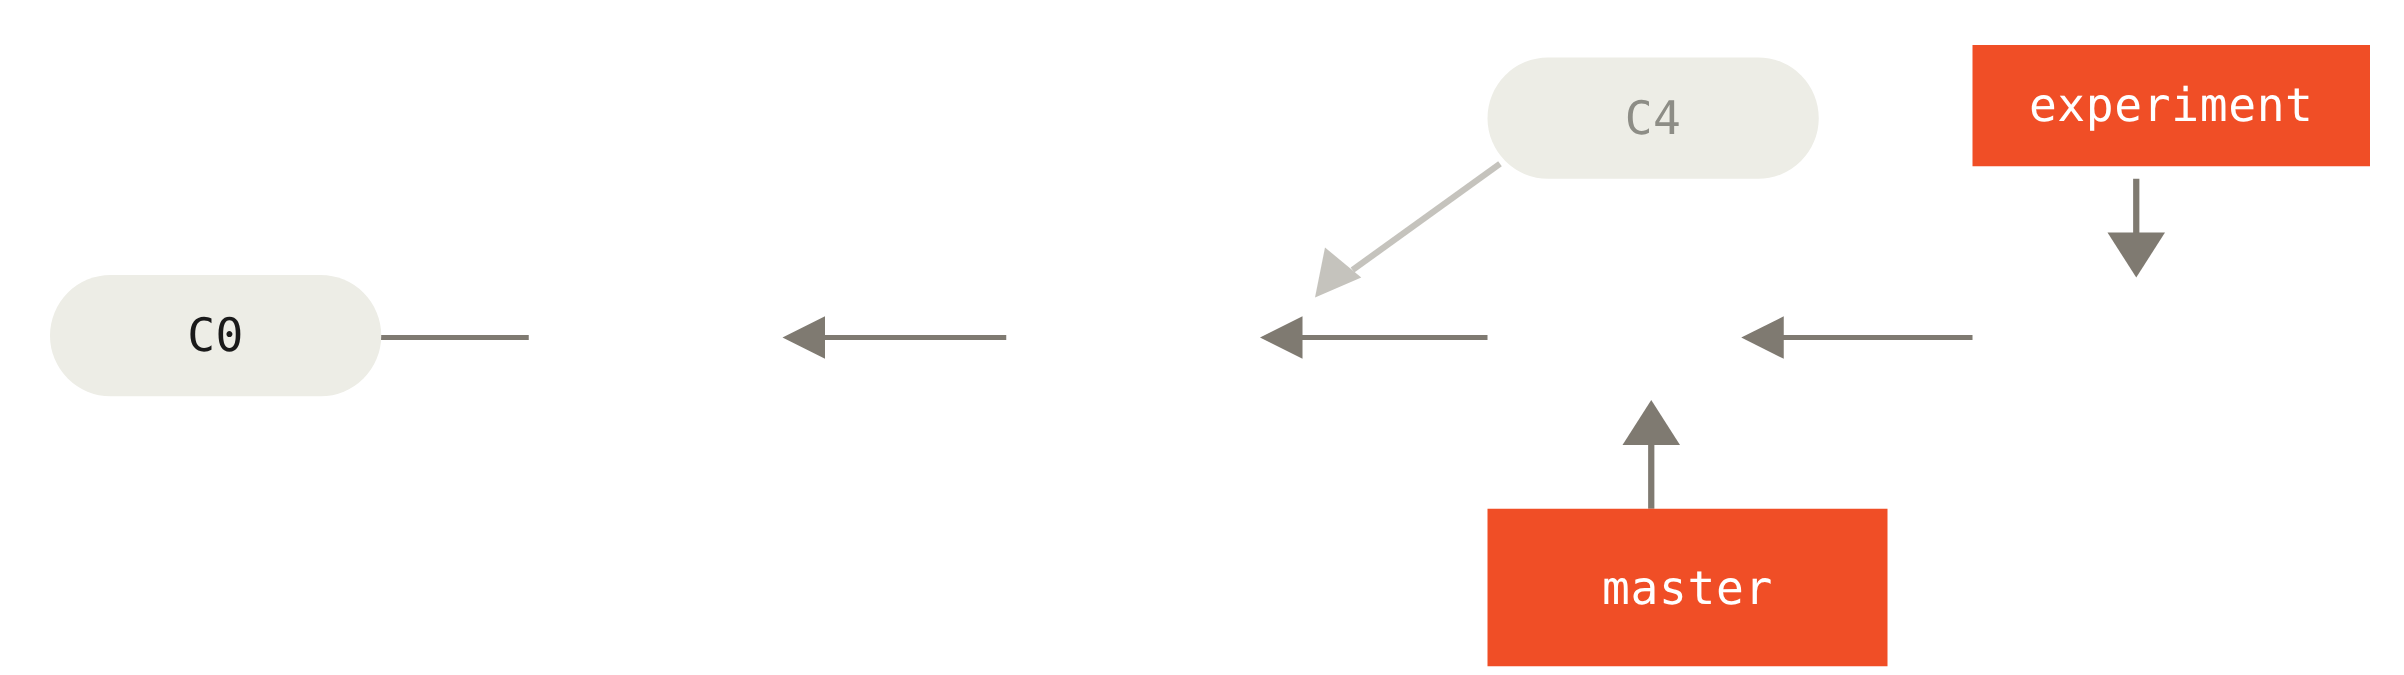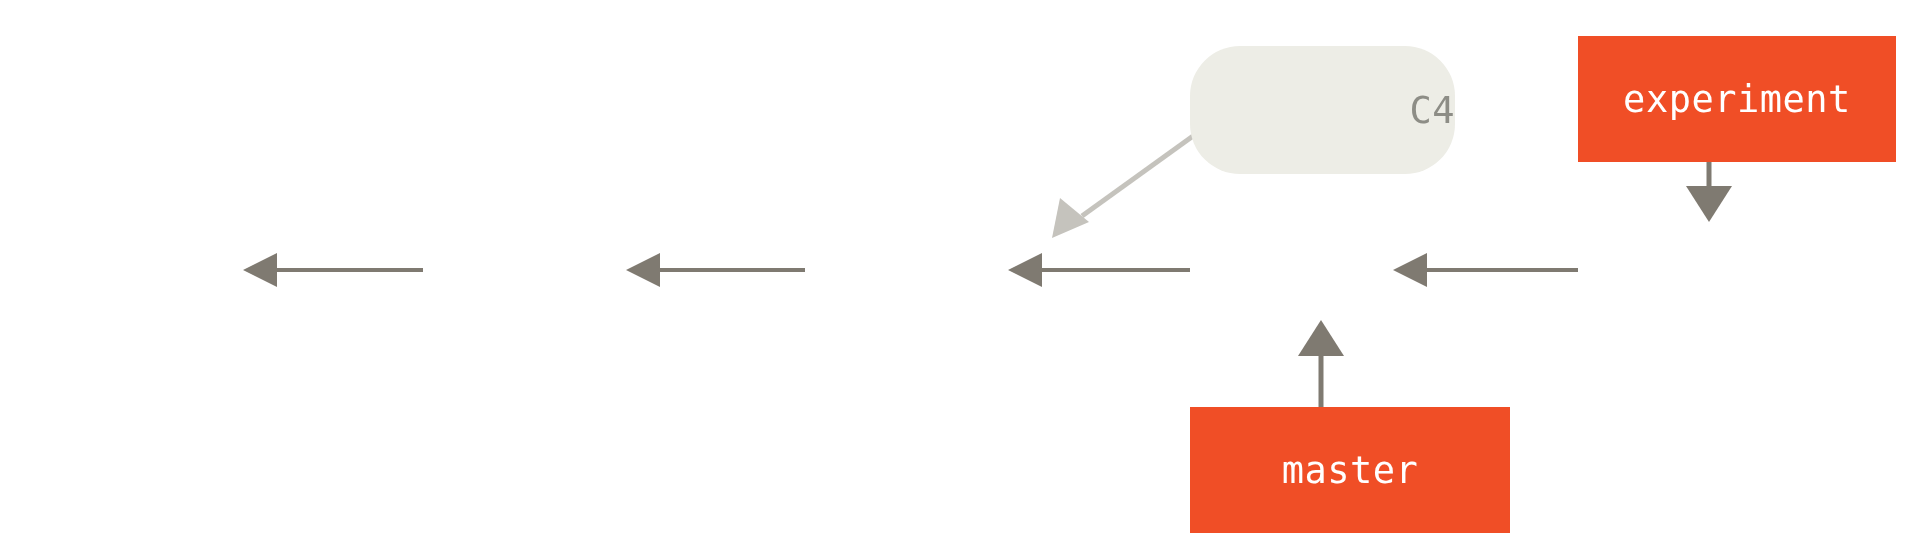--- a/index.html
+++ b/index.html
@@ -23,23 +23,23 @@
     left: 0;
     top: 0;
     width: 1923px;
     height: 540px;
     pointer-events: none;
   }
   .commit-node {
     position: absolute;
     display: flex;
     align-items: center;
-    justify-content: flex-end;
+    justify-content: center;
     width: 265px;
-    height: 128px;
+    height: 97px;
     border-radius: 50px;
     background: #EDEDE6;
     box-sizing: border-box;
   }
   .commit-label {
     font-family: "DejaVu Sans Mono", "Liberation Mono", monospace;
     font-size: 37px;
     line-height: 1;
     color: #1a1a1a;
     letter-spacing: 0.5px;
@@ -101,30 +101,33 @@
       <line x1="1709" y1="143" x2="1709" y2="190" stroke="#7F7A71" stroke-width="5"></line>
       <polygon points="1709,222 1686,186 1732,186" fill="#7F7A71"></polygon>
     </g>
 
     <g>
       <line x1="1321" y1="407" x2="1321" y2="352" stroke="#7F7A71" stroke-width="5"></line>
       <polygon points="1321,320 1298,356 1344,356" fill="#7F7A71"></polygon>
     </g>
   </svg>
 
+  <div class="commit-node" style="left:40px; top:220px;">
+    <span class="commit-label">C0</span>
+  </div>
 
 
 
 
 
   <div class="commit-node faded" style="left:1190px; top:46px;">
     <span class="commit-label">C4</span>
   </div>
 
-  <div class="branch-label" style="left:1578px; top:36px; width:318px; height:126px;">
+  <div class="branch-label" style="left:1578px; top:36px; width:318px; height:97px;">
     <span class="branch-label-text">experiment</span>
   </div>
 
   <div class="branch-label" style="left:1190px; top:407px; width:320px; height:126px;">
     <span class="branch-label-text">master</span>
   </div>
 
 </div>
 
 </body></html>

